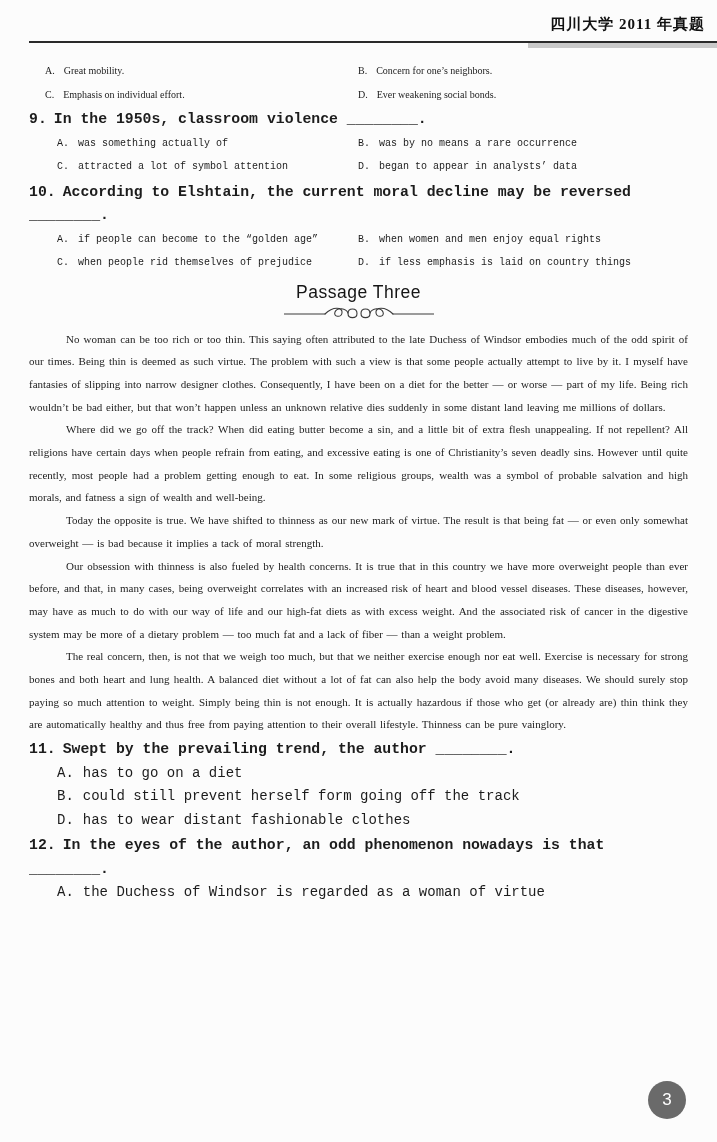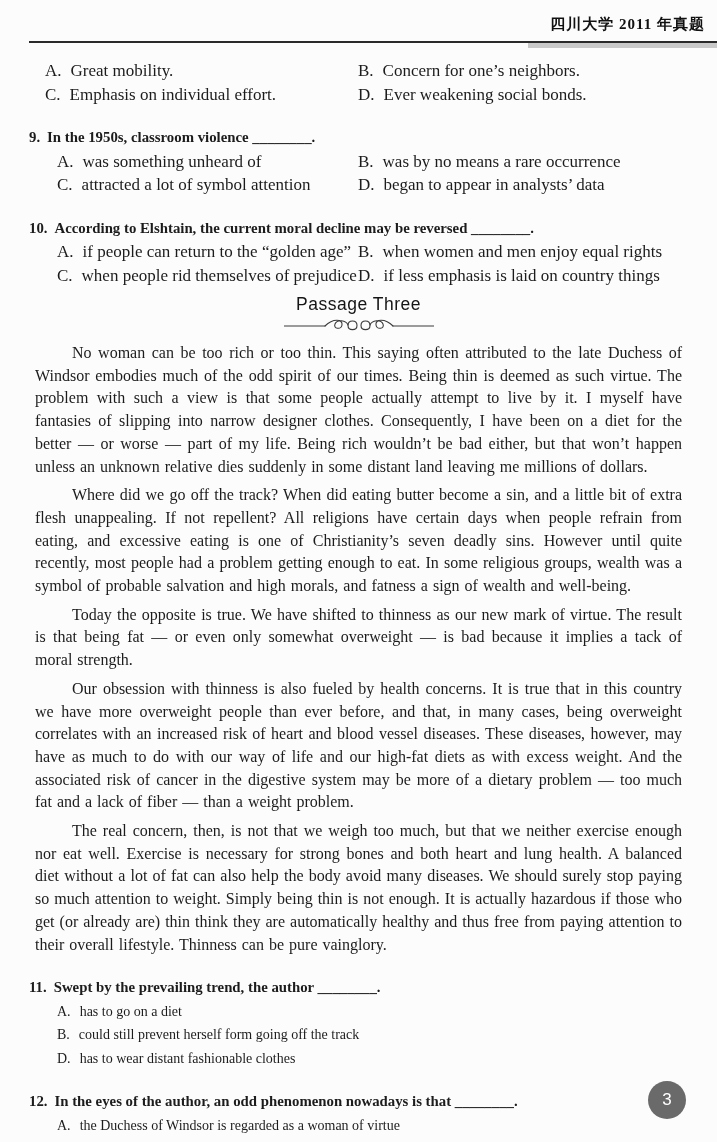--- a/index.html
+++ b/index.html
@@ -33,48 +33,48 @@
   .content { padding: 2px 29px 0 29px; }
 
   
   .stem { margin: 0; line-height: 23.5px; font-weight: bold; font-size: 14.8px; }
   .qnum { margin-right: 7px; }
 
   
   .opt-grid {
     display: grid;
     line-height: 23.5px;
-    font-size: 17px;
+    font-size: 10px;
   }
   .opt-grid.intro { padding-left: 16px; grid-template-columns: 313px 1fr; }
   .opt-grid.qcols { padding-left: 28px; grid-template-columns: 301px 1fr; }
   .opt-list { padding-left: 28px; line-height: 23.5px; font-size: 14px; }
   .opt { white-space: nowrap; overflow: hidden; }
   .opt-label { margin-right: 9px; }
 
   
   .passage-head { text-align: center; margin-top: 7px; }
   .passage-title {
     font-family: "Liberation Sans", sans-serif;
     font-weight: normal; font-size: 17.5px; letter-spacing: 0.5px;
     color: #151515; margin: 0; line-height: 21px;
   }
   .flourish { display: block; margin: 1px auto 4px auto; }
 
   
   .para {
-    margin: 6px;
-    font-size: 16px;
+    margin: 0;
+    font-size: 11px;
     line-height: 22.7px;
     text-align: justify;
     text-indent: 37px;
     word-spacing: 1px;
   }
 
-  .qblock { margin-top: 20px; }
+  .qblock { margin-top: 2px; font-family: Liberation Mono, monospace; }
 
   
   .page-badge {
     position: absolute; left: 648px; top: 1081px;
     width: 38px; height: 38px; border-radius: 50%;
     background: #6a6a6a; color: #ffffff;
     display: flex; align-items: center; justify-content: center;
     font-family: "Liberation Sans", sans-serif; font-size: 17px;
   }
 </style>
@@ -105,41 +105,41 @@
         <span class="opt-label">D.</span><span>Ever weakening social bonds.</span>
       </div>
     </div>
 
     <div class="qblock">
       <p class="stem">
         <span class="qnum">9.</span><span>In the 1950s, classroom violence ________.</span>
       </p>
       <div class="opt-grid qcols">
         <div class="opt">
-          <span class="opt-label">A.</span><span>was something unheard of</span>
+          <span class="opt-label">A.</span><span>was something actually of</span>
         </div>
         <div class="opt">
           <span class="opt-label">B.</span><span>was by no means a rare occurrence</span>
         </div>
         <div class="opt">
           <span class="opt-label">C.</span><span>attracted a lot of symbol attention</span>
         </div>
         <div class="opt">
           <span class="opt-label">D.</span><span>began to appear in analysts’ data</span>
         </div>
       </div>
     </div>
 
     <div class="qblock">
       <p class="stem">
         <span class="qnum">10.</span><span>According to Elshtain, the current moral decline may be reversed ________.</span>
       </p>
       <div class="opt-grid qcols">
         <div class="opt">
-          <span class="opt-label">A.</span><span>if people can return to the “golden age”</span>
+          <span class="opt-label">A.</span><span>if people can become to the “golden age”</span>
         </div>
         <div class="opt">
           <span class="opt-label">B.</span><span>when women and men enjoy equal rights</span>
         </div>
         <div class="opt">
           <span class="opt-label">C.</span><span>when people rid themselves of prejudice</span>
         </div>
         <div class="opt">
           <span class="opt-label">D.</span><span>if less emphasis is laid on country things</span>
         </div>

